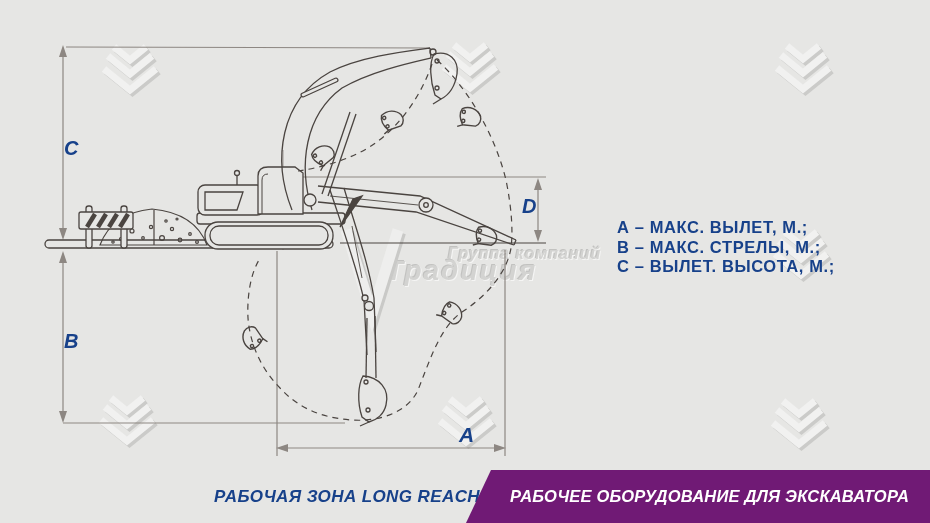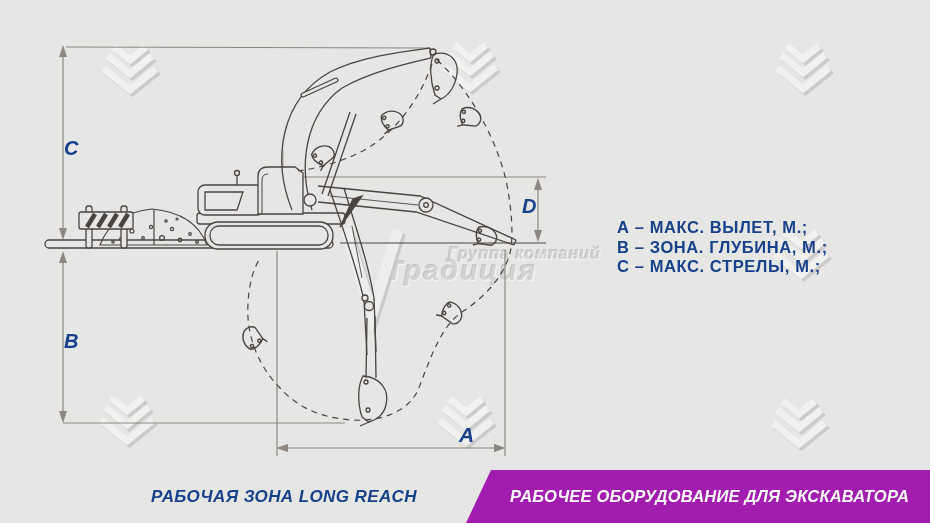--- a/index.html
+++ b/index.html
@@ -15,26 +15,26 @@
   .dim-label{position:absolute;font-style:italic;font-weight:700;color:#17418a;font-size:20px;}
   .dim-a{left:459px;top:423px;font-size:21px;}
   .dim-b{left:64px;top:330px;}
   .dim-c{left:64px;top:137px;}
   .dim-d{left:522px;top:195px;}
   
   .legend{position:absolute;left:617px;top:218px;}
   .legend-row{font-weight:700;color:#17418a;font-size:16.5px;
     line-height:19.6px;letter-spacing:.6px;white-space:nowrap;}
   
-  .footer-left{position:absolute;left:151px;top:470px;width:320px;height:53px;
-    display:flex;align-items:center;justify-content:flex-start;}
+  .footer-left{position:absolute;left:160px;top:470px;width:320px;height:53px;
+    display:flex;align-items:center;justify-content:flex-end;}
   .footer-left span{font-style:italic;font-weight:700;color:#17418a;font-size:17px;
     letter-spacing:.4px;white-space:nowrap;}
   .footer-bar{position:absolute;left:466px;top:470px;width:464px;height:53px;
-    background:#a21caf;clip-path:polygon(25px 0,100% 0,100% 100%,0 100%);
+    background:#701a75;clip-path:polygon(25px 0,100% 0,100% 100%,0 100%);
     display:flex;align-items:center;}
   .footer-bar span{font-style:italic;font-weight:700;color:#ffffff;font-size:16.5px;
     letter-spacing:.2px;padding-left:44px;white-space:nowrap;}
 </style>
 </head>
 <body>
 
 <div class="stage">
 
   <div class="layer">
@@ -214,22 +214,22 @@
     </g>
   </svg>
 
   <span class="dim-label dim-a">A</span>
   <span class="dim-label dim-b">B</span>
   <span class="dim-label dim-c">C</span>
   <span class="dim-label dim-d">D</span>
 
   <div class="legend">
     <div class="legend-row">А – МАКС. ВЫЛЕТ, М.;</div>
-    <div class="legend-row">В – ЗОНА. ГЛУБИНА, М.;</div>
-    <div class="legend-row">С – МАКС. СТРЕЛЫ, М.;</div>
+    <div class="legend-row">В – МАКС. СТРЕЛЫ, М.;</div>
+    <div class="legend-row">С – ВЫЛЕТ. ВЫСОТА, М.;</div>
   </div>
 
   <div class="footer-left">
     <span>РАБОЧАЯ ЗОНА LONG REACH</span>
   </div>
   <div class="footer-bar">
     <span>РАБОЧЕЕ ОБОРУДОВАНИЕ ДЛЯ ЭКСКАВАТОРА</span>
   </div>
 
 </div>

